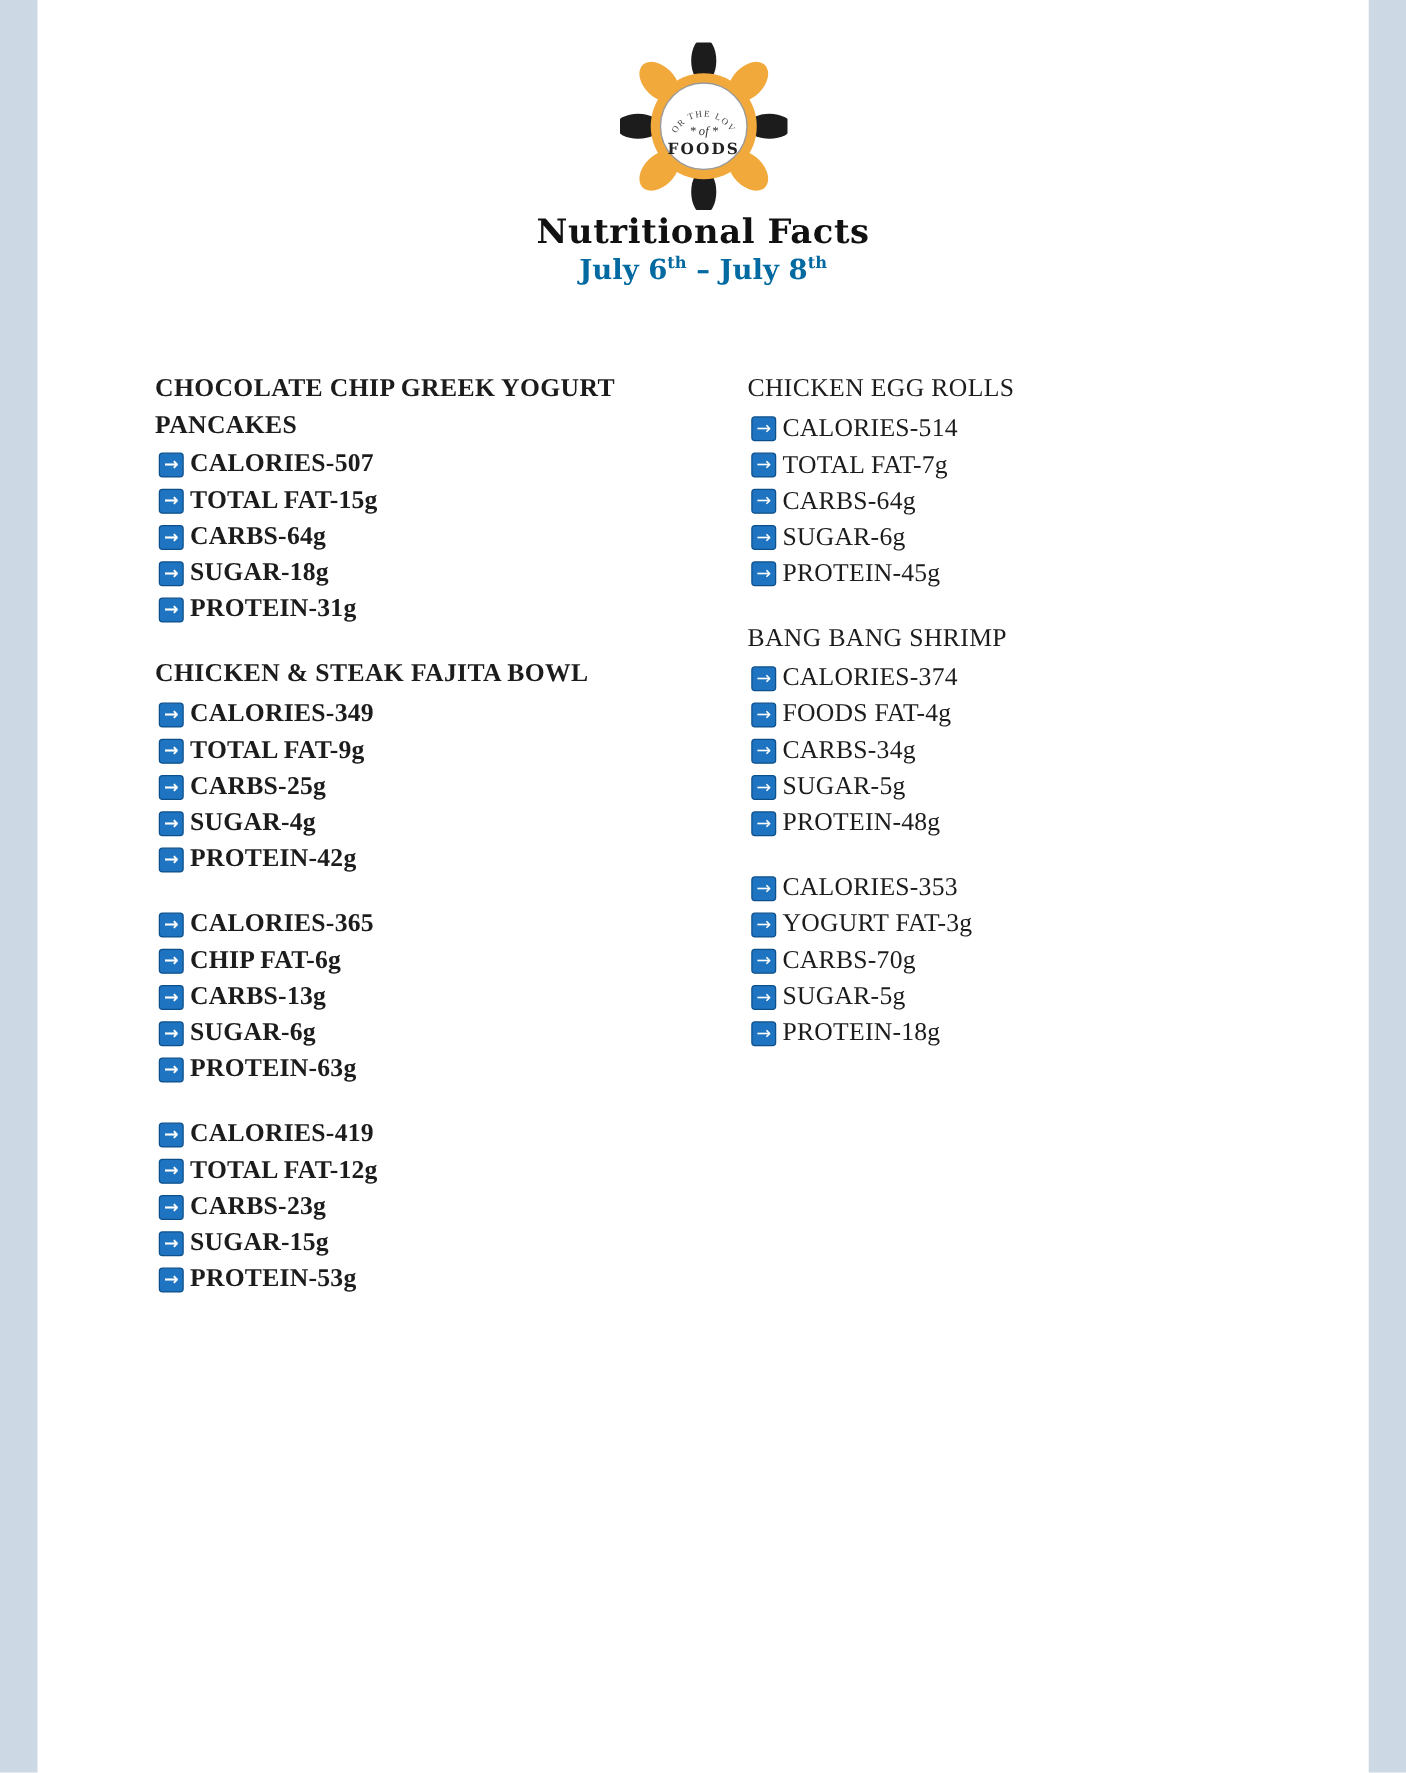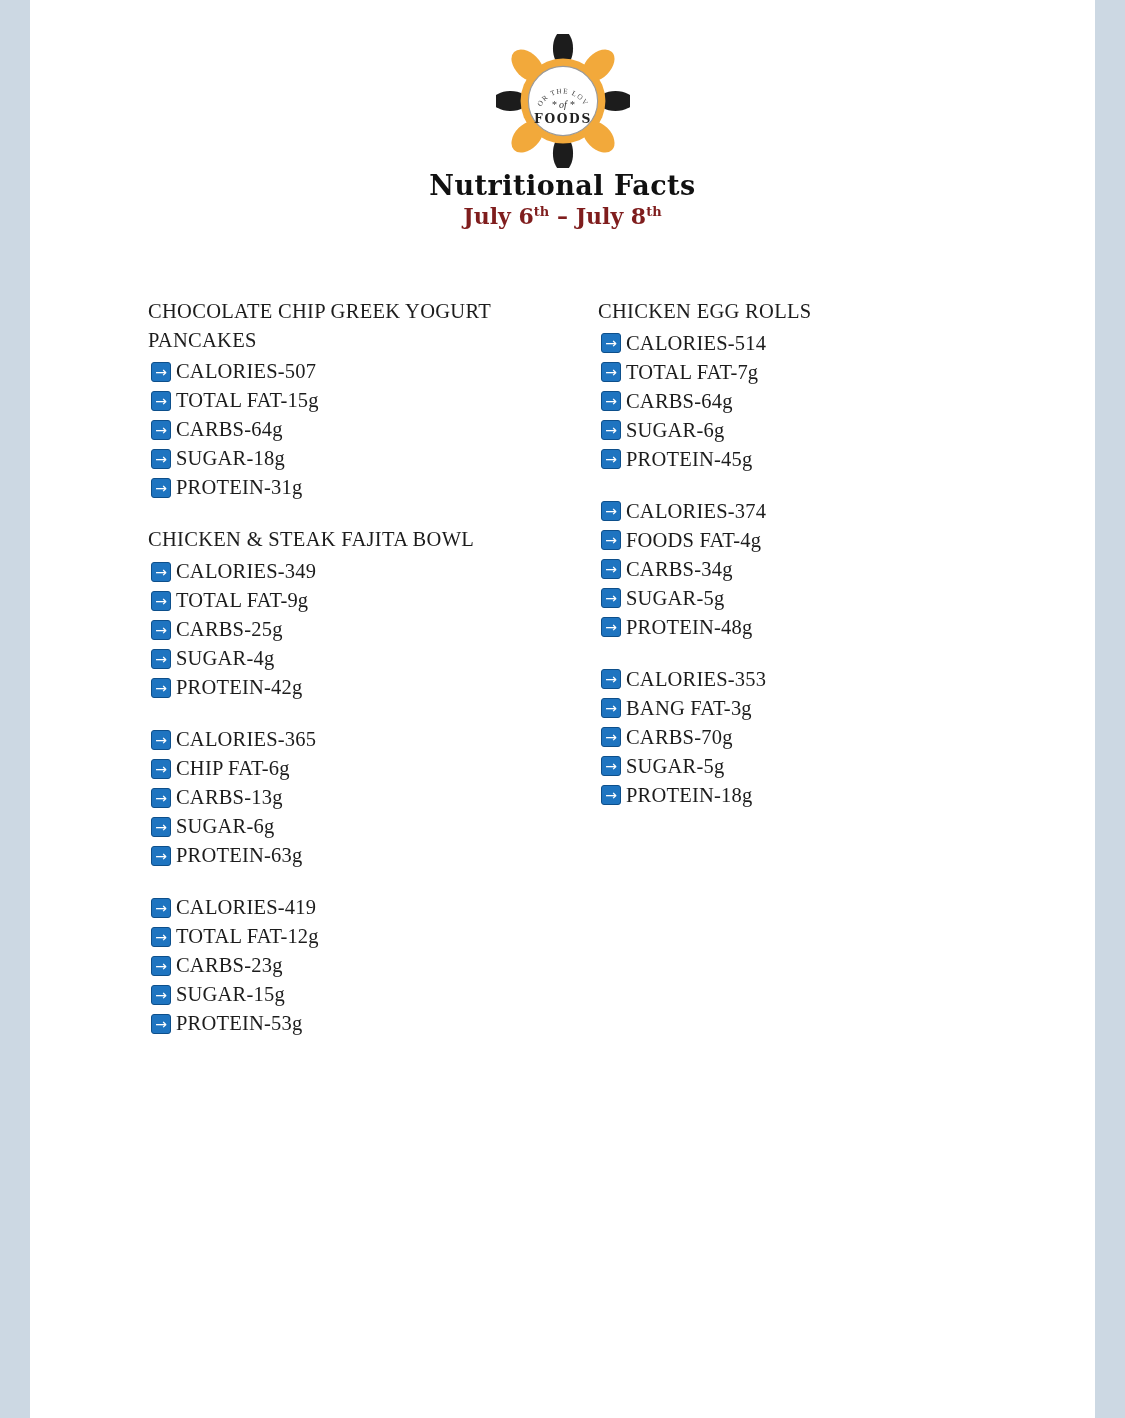--- a/index.html
+++ b/index.html
@@ -47,31 +47,31 @@
   }
   .subtitle {
     position: absolute;
     top: 203px;
     left: 0;
     width: 100%;
     text-align: center;
     font-family: "DejaVu Serif", serif;
     font-weight: bold;
     font-size: 22px;
-    color: #7f1d1d;
+    color: #0369a1;
   }
   .subtitle sup {
     font-size: 13px;
   }
 
   .column {
     position: absolute;
     top: 297px;
   }
-  .column.left-col { left: 148px; width: 440px; }
+  .column.left-col { left: 124px; width: 440px; font-weight: bold; }
   .column.right-col { left: 598px; width: 450px; }
 
   .dish {
     margin-bottom: 23px;
   }
   .dish-name {
     font-size: 20.5px;
     line-height: 1.4;
     letter-spacing: 0.3px;
     margin-bottom: 3px;
@@ -269,20 +269,21 @@
       <div class="item">
         <span class="arrow-icon" style="background: rgb(30, 116, 192); border-color: rgb(13, 79, 139);">→</span>
         <span class="item-text">SUGAR-6g</span>
       </div>
       <div class="item">
         <span class="arrow-icon" style="background: rgb(30, 116, 192); border-color: rgb(13, 79, 139);">→</span>
         <span class="item-text">PROTEIN-45g</span>
       </div>
     </div>
     <div class="dish">
+      <div class="dish-name">BANG BANG SHRIMP</div>
       <div class="item">
         <span class="arrow-icon" style="background: rgb(30, 116, 192); border-color: rgb(13, 79, 139);">→</span>
         <span class="item-text">CALORIES-374</span>
       </div>
       <div class="item">
         <span class="arrow-icon" style="background: rgb(30, 116, 192); border-color: rgb(13, 79, 139);">→</span>
         <span class="item-text">FOODS FAT-4g</span>
       </div>
       <div class="item">
         <span class="arrow-icon" style="background: rgb(30, 116, 192); border-color: rgb(13, 79, 139);">→</span>
@@ -297,21 +298,21 @@
         <span class="item-text">PROTEIN-48g</span>
       </div>
     </div>
     <div class="dish">
       <div class="item">
         <span class="arrow-icon" style="background: rgb(30, 116, 192); border-color: rgb(13, 79, 139);">→</span>
         <span class="item-text">CALORIES-353</span>
       </div>
       <div class="item">
         <span class="arrow-icon" style="background: rgb(30, 116, 192); border-color: rgb(13, 79, 139);">→</span>
-        <span class="item-text">BANG FAT-3g</span>
+        <span class="item-text">YOGURT FAT-3g</span>
       </div>
       <div class="item">
         <span class="arrow-icon" style="background: rgb(30, 116, 192); border-color: rgb(13, 79, 139);">→</span>
         <span class="item-text">CARBS-70g</span>
       </div>
       <div class="item">
         <span class="arrow-icon" style="background: rgb(30, 116, 192); border-color: rgb(13, 79, 139);">→</span>
         <span class="item-text">SUGAR-5g</span>
       </div>
       <div class="item">

